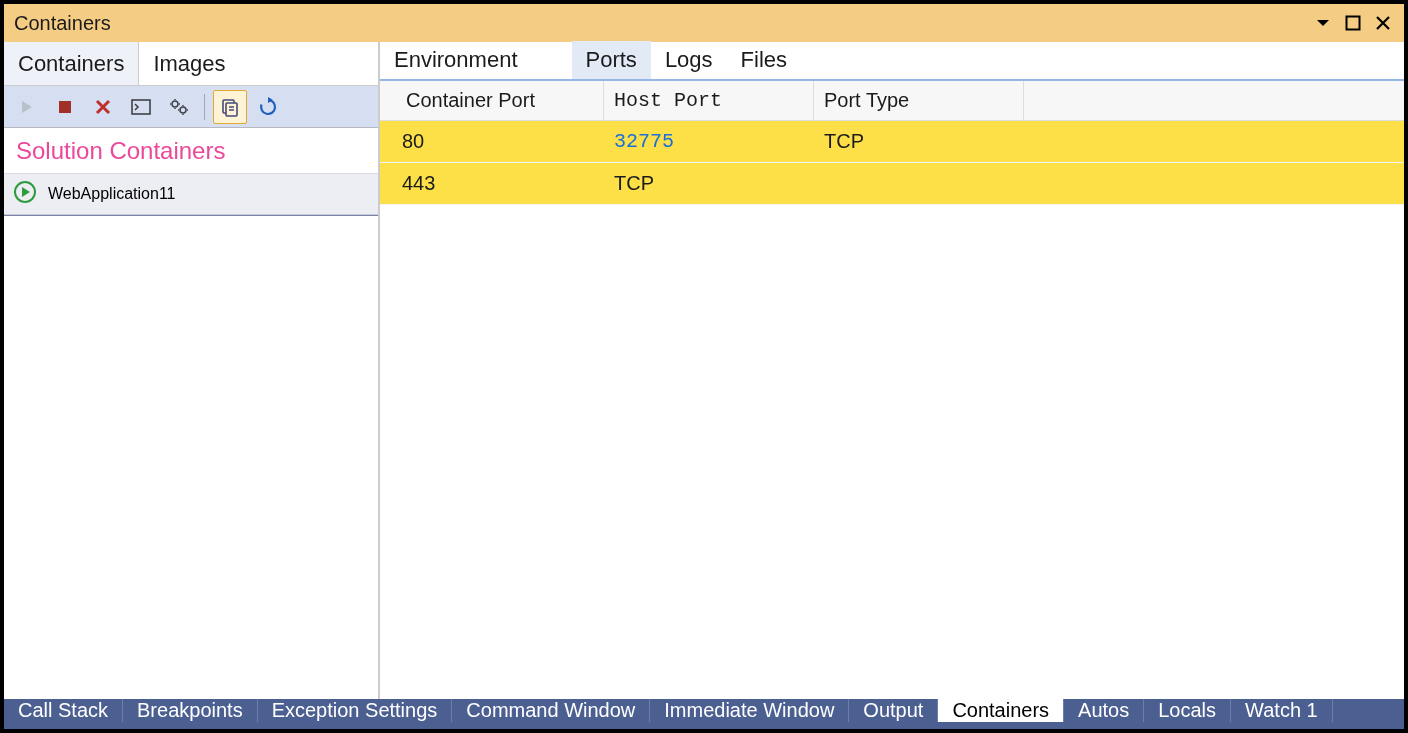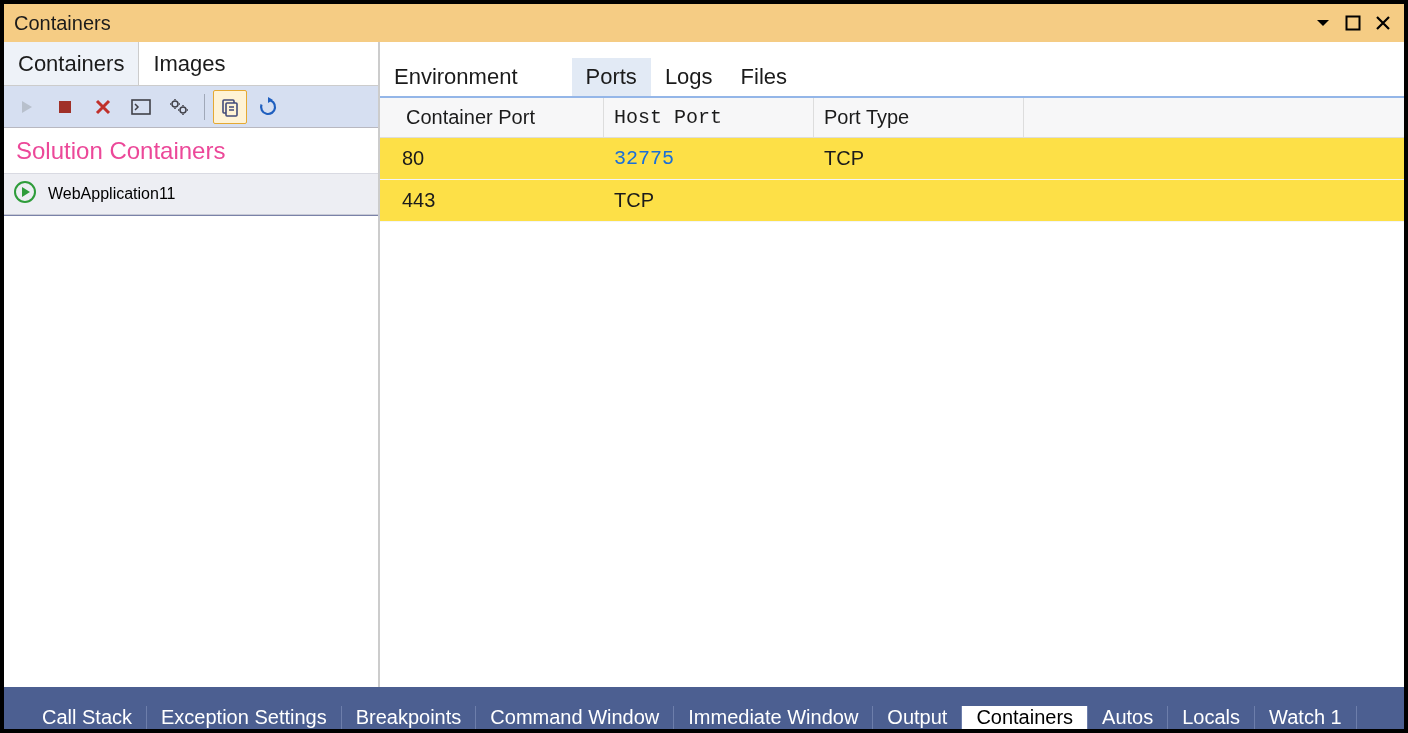--- a/index.html
+++ b/index.html
@@ -110,21 +110,21 @@
   }
   
   .rightpanel {
     flex: 1;
     display: flex;
     flex-direction: column;
     min-width: 0;
   }
   .detail-tabs {
     display: flex;
-    height: 56px;
+    height: 39px;
     border-bottom: 2px solid #94b6e8;
     align-items: flex-end;
   }
   .detail-tab {
     padding: 6px 14px;
     font-size: 22px;
     color: #1b1b1b;
   }
   .detail-tab.active {
     background: #e2eaf5;
@@ -153,25 +153,24 @@
     font-size: 20px;
     color: #1b1b1b;
     background: #fde047;
     border-bottom: 1px solid #f2f4f8;
   }
   .trow .col-port, .trow .col-host, .trow .col-type { border-right: none; }
   .trow .col-port { padding-left: 22px; }
   .link { color: #1a6fd8; }
   
   .bottomtabs {
-    height: 42px;
+    height: 30px;
     background: #4c5f91;
     display: flex;
-    align-items: flex-end;
-    padding-left: 24px;
+    align-items: flex-start;
   }
   .bt {
     display: flex;
     align-items: center;
     padding: 0 14px;
     color: #fff;
     font-size: 20px;
     border-right: 1px solid #6d7eab;
   }
   .bt.active {
@@ -297,22 +296,22 @@
               <div class="col-type">TCP</div>
               <div class="col-rest"></div>
             </div>
           </div>
       </div>
     </div>
   </div>
 
   <div class="bottomtabs" id="bottomtabs">
       <div class="bt">Call Stack</div>
+      <div class="bt">Breakpoints</div>
       <div class="bt">Exception Settings</div>
-      <div class="bt">Breakpoints</div>
       <div class="bt">Command Window</div>
       <div class="bt">Immediate Window</div>
       <div class="bt">Output</div>
       <div class="bt active">Containers</div>
       <div class="bt">Autos</div>
       <div class="bt">Locals</div>
       <div class="bt">Watch 1</div>
     </div>
 </div>
 

